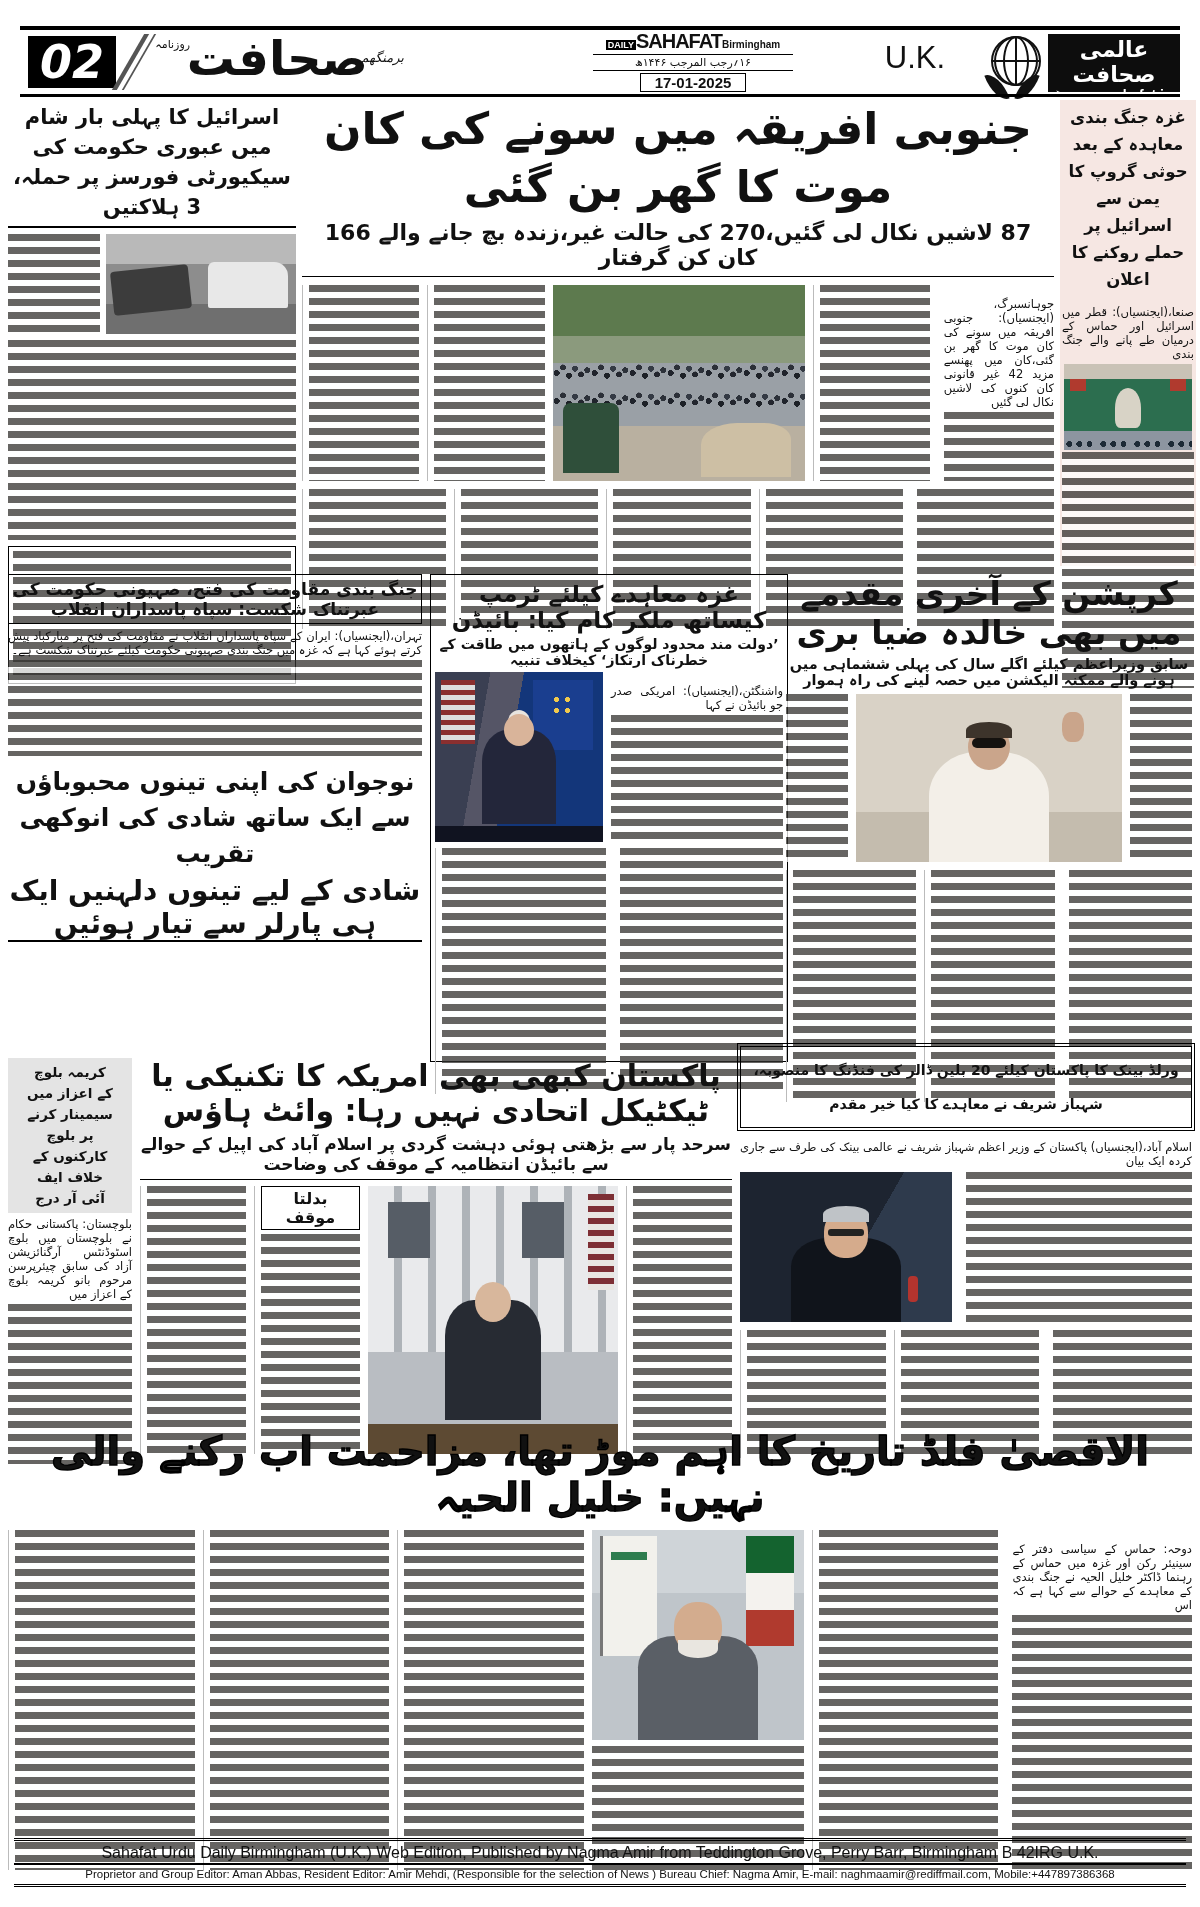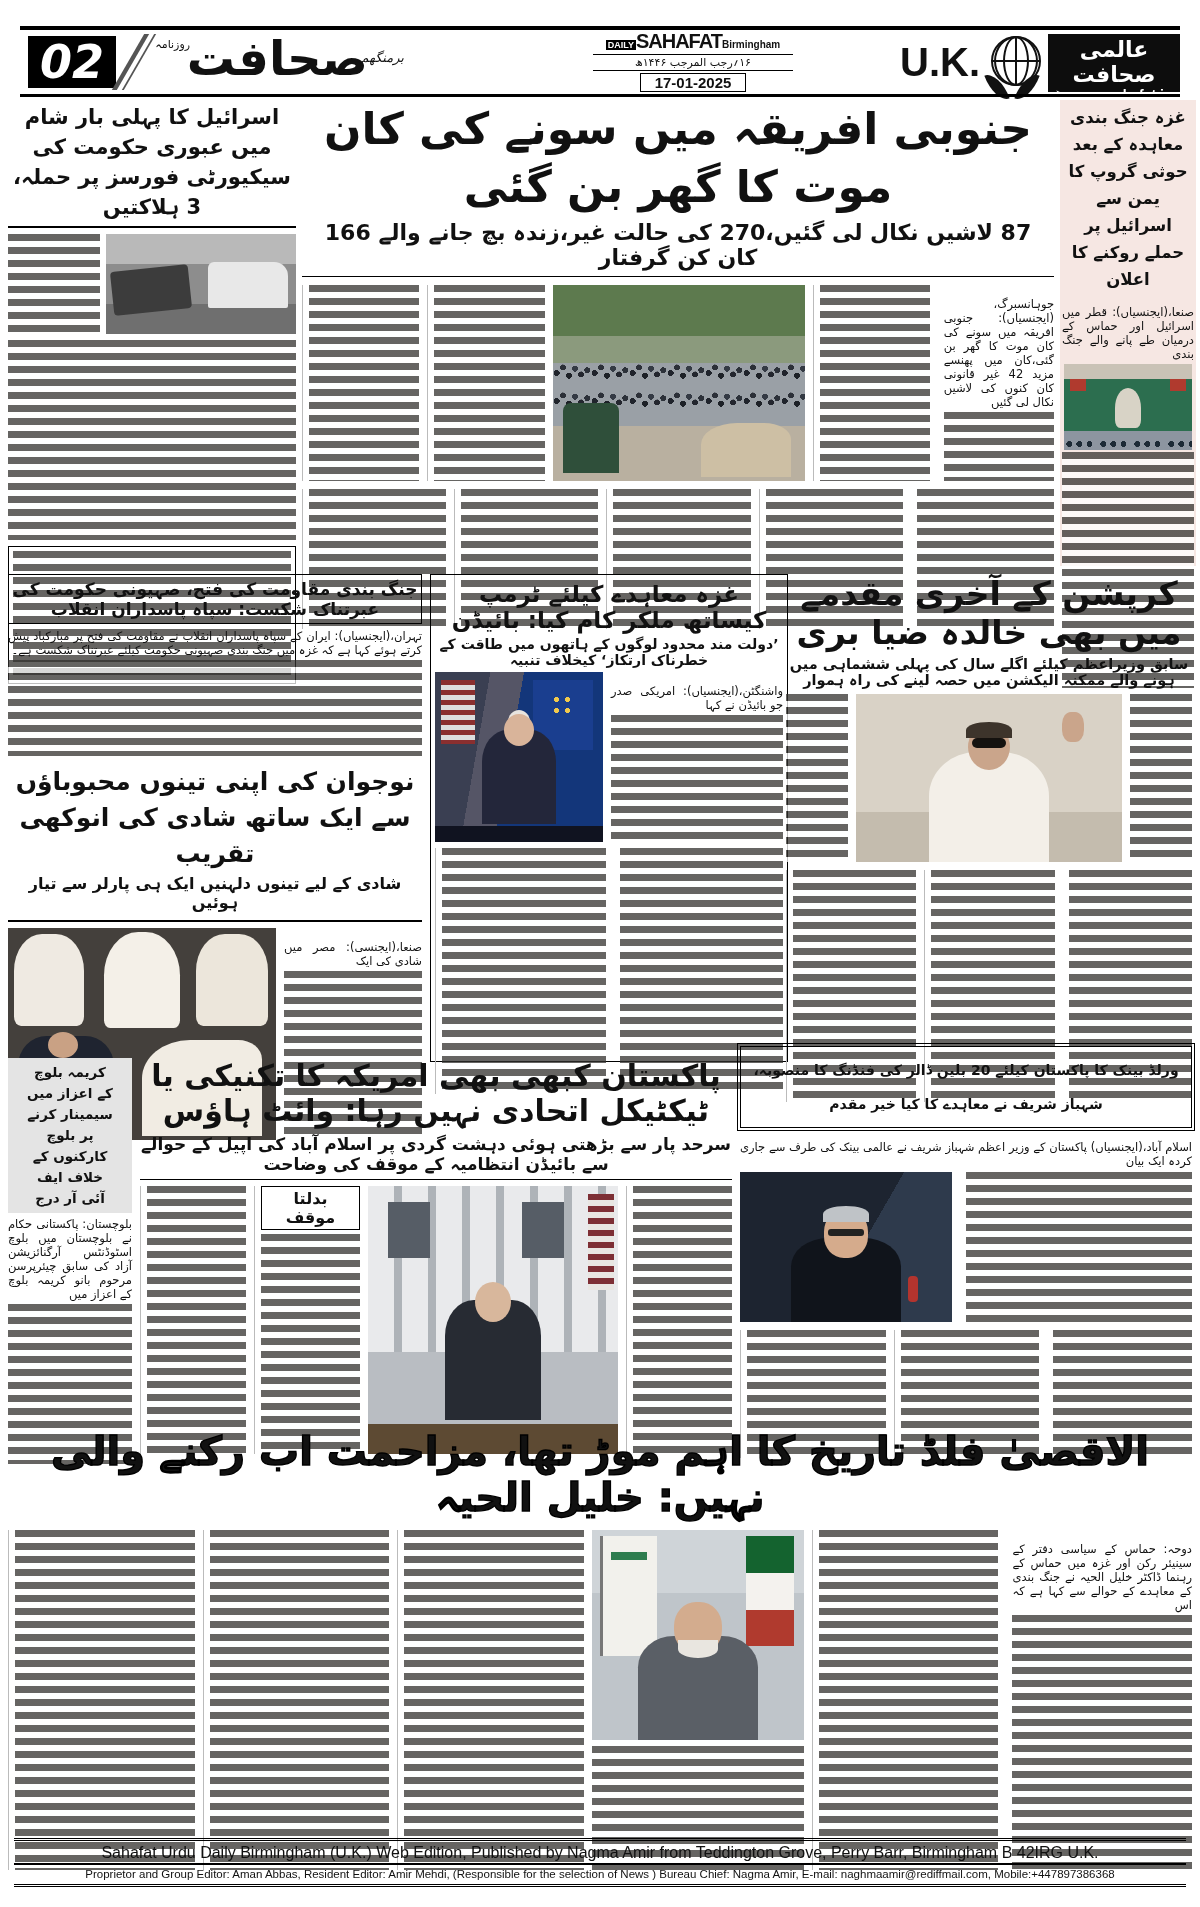--- a/index.html
+++ b/index.html
@@ -53,21 +53,21 @@
     </div>
 
     <div class="abs eng" style="left:573px;top:0;width:200px;height:58px;text-align:center;">
       <div style="font-size:13px;line-height:14px;">
         <span style="font-size:9px;font-weight:bold;background:#000;color:#fff;padding:0 2px;">DAILY</span><span style="font-size:20px;font-weight:bold;letter-spacing:-1px;">SAHAFAT</span><span style="font-size:10px;font-weight:bold;">Birmingham</span>
       </div>
       <div class="urdu" style="font-size:11px;border-top:1px solid #000;border-bottom:1px solid #000;padding:1px 0;margin-top:2px;">۱۶؍رجب المرجب ۱۴۴۶ھ</div>
       <div class="eng" style="display:inline-block;border:1.5px solid #000;font-size:15px;font-weight:bold;padding:0 14px;margin-top:2px;">17-01-2025</div>
     </div>
 
-    <div class="abs eng" style="left:830px;top:6px;width:130px;font-size:40px;font-weight:bold;text-align:right;">U.K.</div>
+    <div class="abs eng" style="left:830px;top:6px;width:130px;font-size:31px;font-weight:normal;text-align:center;">U.K.</div>
 
     <div class="abs" style="left:965px;top:2px;width:60px;height:56px;">
       <div class="globe" style="margin-left:6px;"></div>
       <div class="leaf" style="left:4px;top:36px;transform:rotate(-20deg);"></div>
       <div class="leaf" style="left:34px;top:36px;transform:rotate(20deg) scaleX(-1);"></div>
     </div>
 
     <div class="abs blackpanel" style="left:1028px;top:0;width:132px;height:58px;">
       <div class="urdu" style="font-size:22px;font-weight:bold;text-align:center;padding-top:3px;">عالمی صحافت</div>
       <div class="eng" style="font-size:14px;font-weight:bold;text-align:center;">
@@ -148,35 +148,21 @@
     <div class="fl" style="height:236px;"></div>
   </aside>
 
   <section class="abs" style="left:8px;top:574px;width:414px;height:478px;">
     <h2 class="urdu hl boxed" style="font-size:17px;margin:0;padding:4px 2px;">جنگ بندی مقاومت کی فتح، صہیونی حکومت کی عبرتناک شکست: سپاہ پاسداران انقلاب</h2>
     <p class="urdu lead" style="margin-top:5px;">تہران،(ایجنسیاں): ایران کے سپاہ پاسداران انقلاب نے مقاومت کی فتح پر مبارکباد پیش کرتے ہوئے کہا ہے کہ غزہ میں جنگ بندی صہیونی حکومت کیلئے عبرتناک شکست ہے۔</p>
     <div class="fl" style="height:96px;"></div>
 
     <div>
       <h2 class="urdu hl" style="font-size:25px;line-height:36px;margin:8px 0 0 0;">نوجوان کی اپنی تینوں محبوباؤں سے ایک ساتھ شادی کی انوکھی تقریب</h2>
-      <h3 class="urdu hl" style="font-size:16px;margin:2px 0 0 0;border-bottom:2px solid #000;padding-bottom:8px;">شادی کے لیے تینوں دلہنیں ایک ہی پارلر سے تیار ہوئیں</h3>
-      <div style="display:flex;flex-direction:row-reverse;gap:8px;margin-top:6px;height:212px;">
-        <div style="flex:1;display:flex;flex-direction:column;">
-          <p class="urdu lead">صنعا،(ایجنسی): مصر میں شادی کی ایک</p>
-          <div class="fl" style="flex:1;"></div>
-        </div>
-        <figure class="photo" style="width:268px;height:212px;background:#44403c;">
-          <div class="abs" style="left:6px;top:6px;width:70px;height:92px;background:#efeae2;border-radius:40% 40% 10% 10%;"></div>
-          <div class="abs" style="left:96px;top:4px;width:76px;height:96px;background:#f4f0e8;border-radius:45% 45% 8% 8%;"></div>
-          <div class="abs" style="right:8px;top:6px;width:72px;height:92px;background:#ece6db;border-radius:40% 40% 10% 10%;"></div>
-          <div class="abs" style="left:10px;bottom:4px;width:96px;height:100px;background:#1f2430;border-radius:30% 30% 0 0;"></div>
-          <div class="abs" style="left:40px;bottom:82px;width:30px;height:26px;background:#c9a184;border-radius:50%;"></div>
-          <div class="abs" style="right:14px;bottom:4px;width:120px;height:96px;background:#f1ece3;border-radius:40% 20% 0 0;"></div>
-        </figure>
-      </div>
+      <h3 class="urdu hl" style="font-size:28px;margin:2px 0 0 0;border-bottom:2px solid #000;padding-bottom:0;">شادی کے لیے تینوں دلہنیں ایک ہی پارلر سے تیار ہوئیں</h3>
     </div>
   </section>
 
   <section class="abs boxed" style="left:430px;top:574px;width:348px;height:478px;padding:4px;">
     <h2 class="urdu hl" style="font-size:23px;margin:2px 0 0 0;">غزہ معاہدے کیلئے ٹرمپ کیساتھ ملکر کام کیا: بائیڈن</h2>
     <h4 class="urdu hl" style="font-size:14px;margin:3px 0 4px 0;font-weight:bold;">’دولت مند محدود لوگوں کے ہاتھوں میں طاقت کے خطرناک ارتکاز‘ کیخلاف تنبیہ</h4>
     <div style="display:flex;flex-direction:row-reverse;gap:8px;height:170px;">
       <div style="flex:1;display:flex;flex-direction:column;">
         <p class="urdu lead">واشنگٹن،(ایجنسیاں): امریکی صدر جو بائیڈن نے کہا</p>
         <div class="fl" style="flex:1;"></div>

